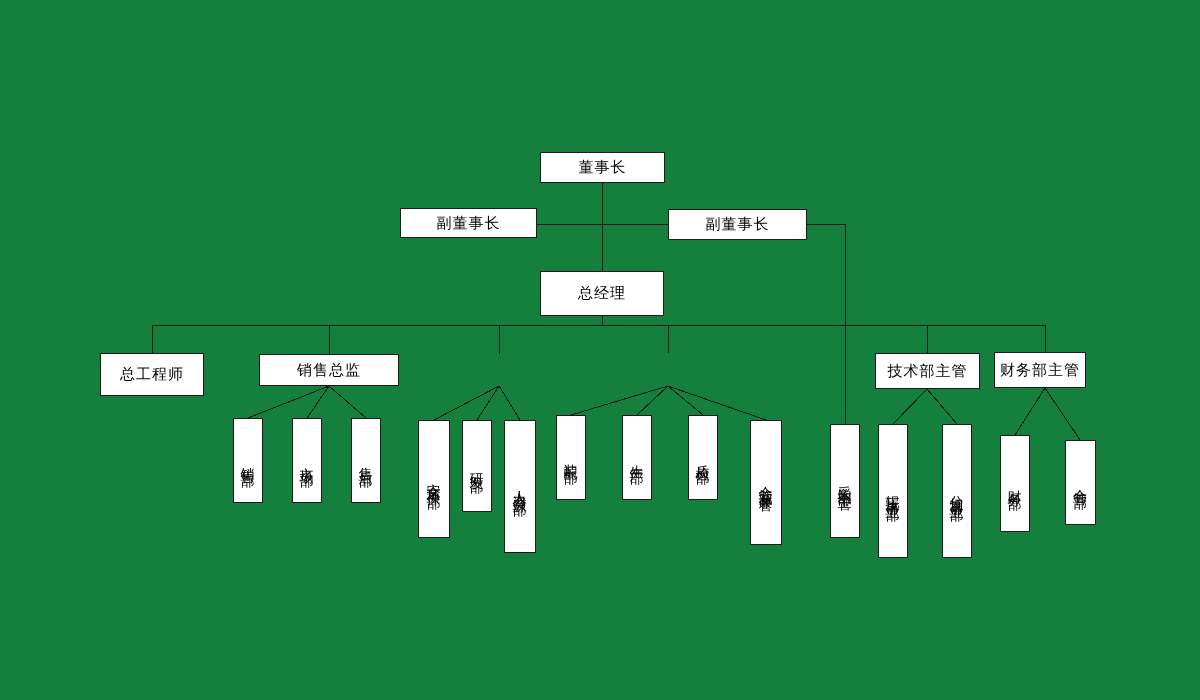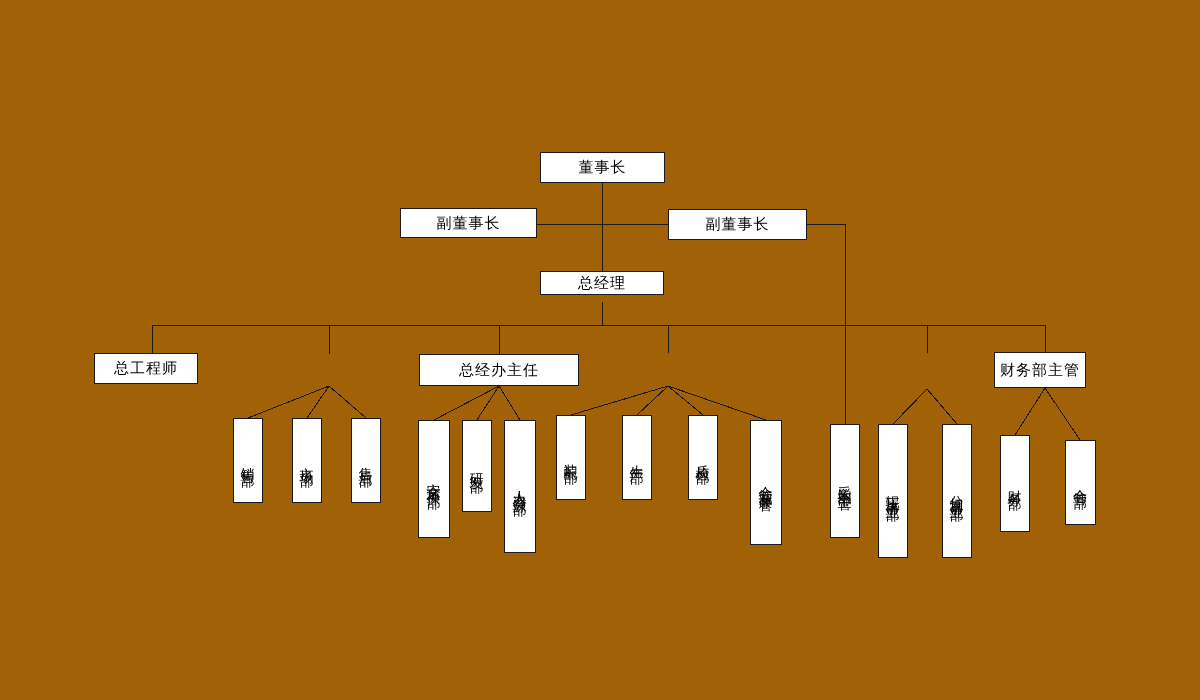--- a/index.html
+++ b/index.html
@@ -5,21 +5,21 @@
   html, body {
     margin: 0;
     padding: 0;
     background: #f2f2f2;
     font-family: "DejaVu Sans", "Liberation Sans", sans-serif;
   }
   #canvas {
     position: relative;
     width: 1200px;
     height: 700px;
-    background: #a16207;
+    background: #15803d;
     outline: 1px solid #e3e3e3;
     overflow: hidden;
   }
   #wires {
     position: absolute;
     left: 0;
     top: 0;
     width: 1200px;
     height: 700px;
   }
@@ -96,29 +96,32 @@
 
   <div class="box hbox" style="left:540px;top:152px;width:125px;height:31px">
     <span>董事长</span>
   </div>
   <div class="box hbox" style="left:400px;top:208px;width:137px;height:30px">
     <span>副董事长</span>
   </div>
   <div class="box hbox" style="left:668px;top:209px;width:139px;height:31px">
     <span>副董事长</span>
   </div>
-  <div class="box hbox" style="left:540px;top:271px;width:124px;height:24px">
+  <div class="box hbox" style="left:540px;top:271px;width:124px;height:45px">
     <span>总经理</span>
   </div>
 
-  <div class="box hbox" style="left:94px;top:353px;width:104px;height:31px">
+  <div class="box hbox" style="left:100px;top:353px;width:104px;height:43px">
     <span>总工程师</span>
   </div>
-  <div class="box hbox" style="left:419px;top:354px;width:160px;height:32px">
-    <span>总经办主任</span>
+  <div class="box hbox" style="left:259px;top:354px;width:140px;height:32px">
+    <span>销售总监</span>
+  </div>
+  <div class="box hbox" style="left:875px;top:353px;width:105px;height:36px">
+    <span>技术部主管</span>
   </div>
   <div class="box hbox" style="left:994px;top:352px;width:92px;height:36px">
     <span>财务部主管</span>
   </div>
 
   <div class="box vbox" style="left:233px;top:418px;width:30px;height:85px">
     <span>销售部</span>
   </div>
   <div class="box vbox" style="left:292px;top:418px;width:30px;height:85px">
     <span>市场部</span>

